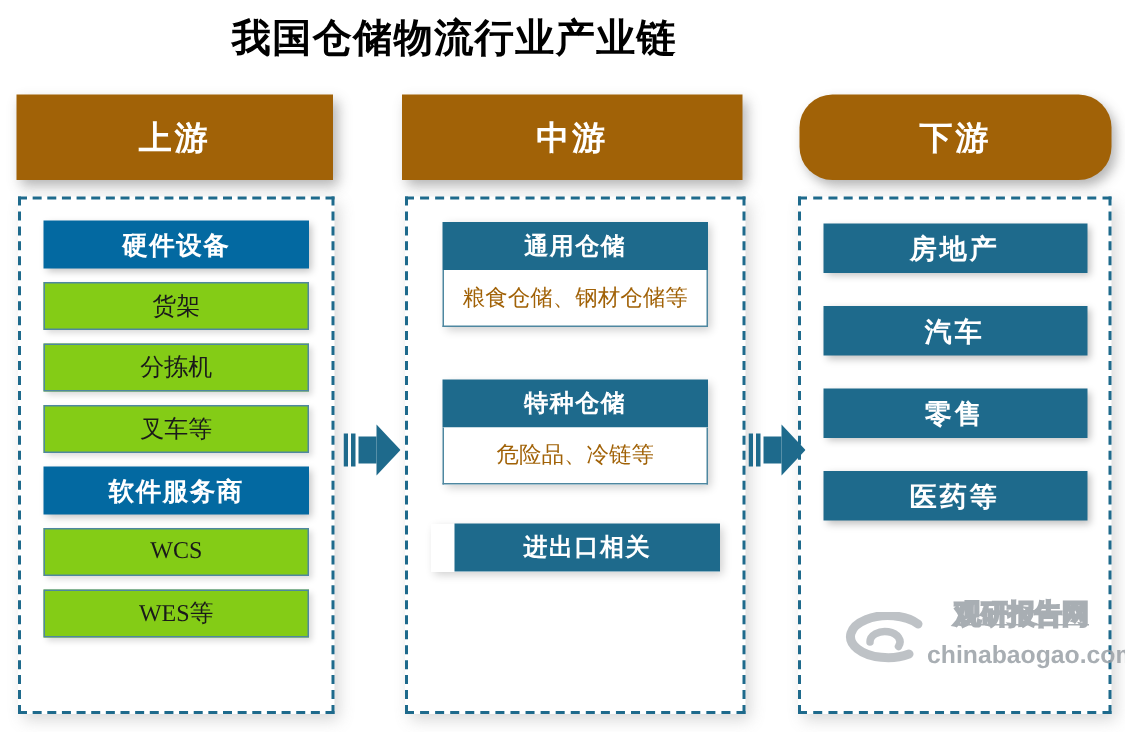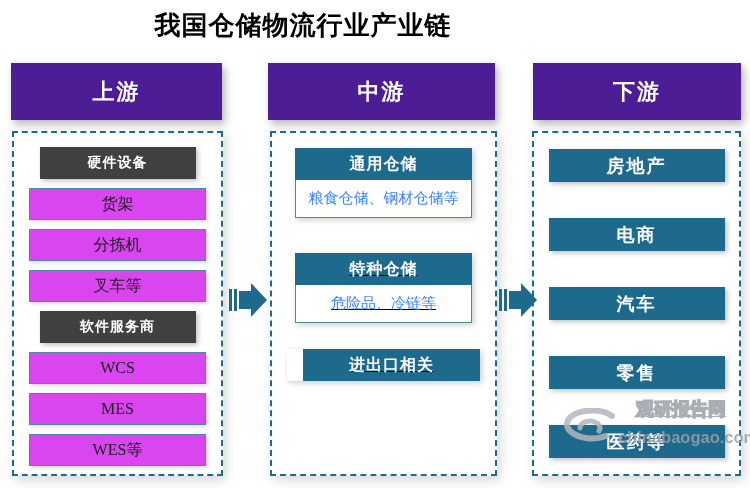--- a/index.html
+++ b/index.html
@@ -6,64 +6,64 @@
   body{
     width:750px;height:488px;position:relative;background:#ffffff;overflow:hidden;
     font-family:"Liberation Serif","DejaVu Serif",serif;
   }
   .page-title{
     position:absolute;top:8px;left:0;width:606px;text-align:center;
     font-size:26px;font-weight:700;color:#000;letter-spacing:1px;
   }
   
   .col-header{
-    position:absolute;height:57px;background:#4c1d95;color:#fff;
+    position:absolute;height:57px;background:#a16207;color:#fff;
     display:flex;align-items:center;justify-content:center;
     font-size:22px;font-weight:700;letter-spacing:2px;
     box-shadow:3px 4px 8px rgba(90,90,90,.45);
   }
   #hdr-up{left:11px;top:63px;width:211px;}
   #hdr-mid{left:268px;top:63px;width:227px;}
-  #hdr-down{left:533px;top:63px;width:208px;}
+  #hdr-down{left:533px;top:63px;width:208px;border-radius:22px;}
   
   .panel{
     position:absolute;border:2px dashed #1E6A8C;background:#fff;
     box-shadow:3px 4px 10px rgba(120,120,120,.30);
     display:flex;flex-direction:column;align-items:center;box-sizing:border-box;
   }
   #panel-up{left:12px;top:131px;width:211px;height:345px;padding-top:14px;gap:9px;}
   #panel-mid{left:270px;top:131px;width:227px;height:345px;padding-top:15px;}
-  #panel-down{left:532px;top:131px;width:209px;height:345px;padding-top:16px;gap:36px;}
+  #panel-down{left:532px;top:131px;width:209px;height:345px;padding-top:16px;gap:22px;}
   
   .cat-box{
-    width:156px;height:32px;background:#404040;color:#fff;flex:0 0 auto;
+    width:177px;height:32px;background:#0369a1;color:#fff;flex:0 0 auto;
     display:flex;align-items:center;justify-content:center;
-    font-size:14px;font-weight:700;letter-spacing:1px;
+    font-size:17px;font-weight:700;letter-spacing:1px;
     box-shadow:2px 2px 5px rgba(0,0,0,.25);
   }
   .item-box{
-    width:175px;height:30px;background:#d946ef;border:1px solid #4E87A0;flex:0 0 auto;
+    width:175px;height:30px;background:#84cc16;border:1px solid #4E87A0;flex:0 0 auto;
     display:flex;align-items:center;justify-content:center;
     font-size:16px;color:#1a1a1a;
     box-shadow:2px 2px 4px rgba(0,0,0,.15);
   }
   
   .group{width:177px;flex:0 0 auto;box-shadow:2px 2px 6px rgba(0,0,0,.2);text-align:right;}
-  .group + .group{margin-top:35px;text-decoration:underline;}
+  .group + .group{margin-top:35px;}
   #group-2{margin-top:35px;}
   #group-3{margin-top:26px;padding-left:16px;}
   .group-header{
     height:32px;background:#1E6A8C;color:#fff;
     display:flex;align-items:center;justify-content:center;
     font-size:16px;font-weight:700;letter-spacing:1px;
   }
   .group-sub{
     height:38px;background:#fff;border:1px solid #4E87A0;border-top:none;
     display:flex;align-items:center;justify-content:center;
-    font-size:15px;color:#3b82f6;box-sizing:border-box;
+    font-size:15px;color:#a16207;box-sizing:border-box;
   }
   
   .down-item{
     width:176px;height:33px;background:#1E6A8C;color:#fff;flex:0 0 auto;
     display:flex;align-items:center;justify-content:center;
     font-size:18px;font-weight:700;letter-spacing:2px;
     box-shadow:2px 2px 5px rgba(0,0,0,.25);
   }
   
   .flow-arrow{position:absolute;width:38px;height:36px;}
@@ -93,41 +93,39 @@
 <div class="col-header" id="hdr-mid">中游</div>
 <div class="col-header" id="hdr-down">下游</div>
 
 <div class="panel" id="panel-up">
   <div class="cat-box">硬件设备</div>
   <div class="item-box">货架</div>
   <div class="item-box">分拣机</div>
   <div class="item-box">叉车等</div>
   <div class="cat-box">软件服务商</div>
   <div class="item-box">WCS</div>
-  <div class="item-box">MES</div>
   <div class="item-box">WES等</div>
 </div>
 
 <div class="panel" id="panel-mid">
   <div class="group" id="group-1">
     <div class="group-header">通用仓储</div>
     <div class="group-sub">粮食仓储、钢材仓储等</div>
   </div>
   <div class="group" id="group-2">
     <div class="group-header">特种仓储</div>
     <div class="group-sub">危险品、冷链等</div>
   </div>
   <div class="group" id="group-3">
     <div class="group-header">进出口相关</div>
   </div>
 </div>
 
 <div class="panel" id="panel-down">
   <div class="down-item">房地产</div>
-  <div class="down-item">电商</div>
   <div class="down-item">汽车</div>
   <div class="down-item">零售</div>
   <div class="down-item">医药等</div>
 </div>
 
 <svg class="flow-arrow" id="arrow-1" viewBox="0 0 38 36" aria-hidden="true">
   <rect x="0" y="7" width="3" height="22" fill="#1E6A8C"></rect>
   <rect x="5" y="7" width="3" height="22" fill="#1E6A8C"></rect>
   <rect x="10" y="9" width="12" height="18" fill="#1E6A8C"></rect>
   <polygon points="22,1 38,18 22,35" fill="#1E6A8C"></polygon>

